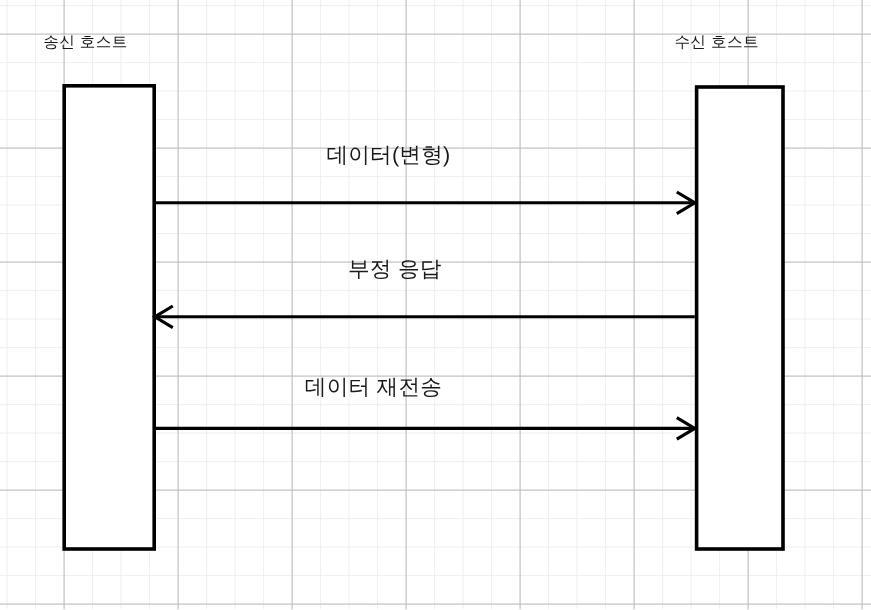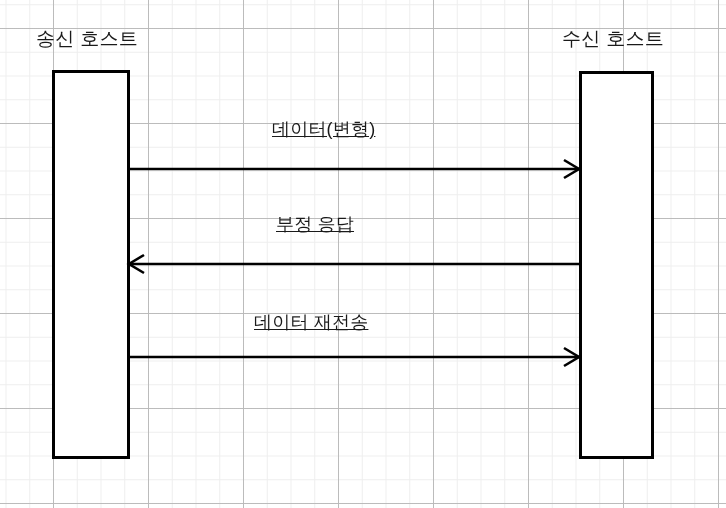--- a/index.html
+++ b/index.html
@@ -34,34 +34,33 @@
   .diagram-svg {
     position: absolute;
     left: 0;
     top: 0;
     width: 726px;
     height: 508px;
   }
   .lifeline-title {
     position: absolute;
     font-family: "Liberation Sans", "DejaVu Sans", sans-serif;
-    font-size: 19px;
+    font-size: 13px;
     color: #1a1a1a;
     white-space: nowrap;
     letter-spacing: 0.3px;
   }
   .msg-label {
     position: absolute;
     font-family: "Liberation Sans", "DejaVu Sans", sans-serif;
     font-size: 18px;
     color: #1a1a1a;
     white-space: nowrap;
     text-align: center;
     letter-spacing: 0.2px;
-    text-decoration: underline;
   }
 </style>
 </head>
 <body>
 
 <div id="canvas">
 
   <svg class="diagram-svg" viewBox="0 0 726 508" xmlns="http://www.w3.org/2000/svg">
 
     <rect x="53.5" y="71.5" width="75" height="386" fill="#ffffff" stroke="#000000" stroke-width="3"></rect>
@@ -83,17 +82,17 @@
       <polyline points="564,348 579,357 564,366" fill="none" stroke="#000000" stroke-width="2.6" stroke-linecap="butt" stroke-linejoin="miter"></polyline>
     </g>
   </svg>
 
   <div class="lifeline-title" style="left:36px; top:26px;">송신 호스트</div>
 
   <div class="lifeline-title" style="left:562px; top:26px;">수신 호스트</div>
 
   <div class="msg-label" style="left:272px; top:117px;">데이터(변형)</div>
 
-  <div class="msg-label" style="left:276px; top:212px;">부정 응답</div>
+  <div class="msg-label" style="left:290px; top:212px;">부정 응답</div>
 
   <div class="msg-label" style="left:254px; top:310px;">데이터 재전송</div>
 
 </div>
 
 </body></html>

